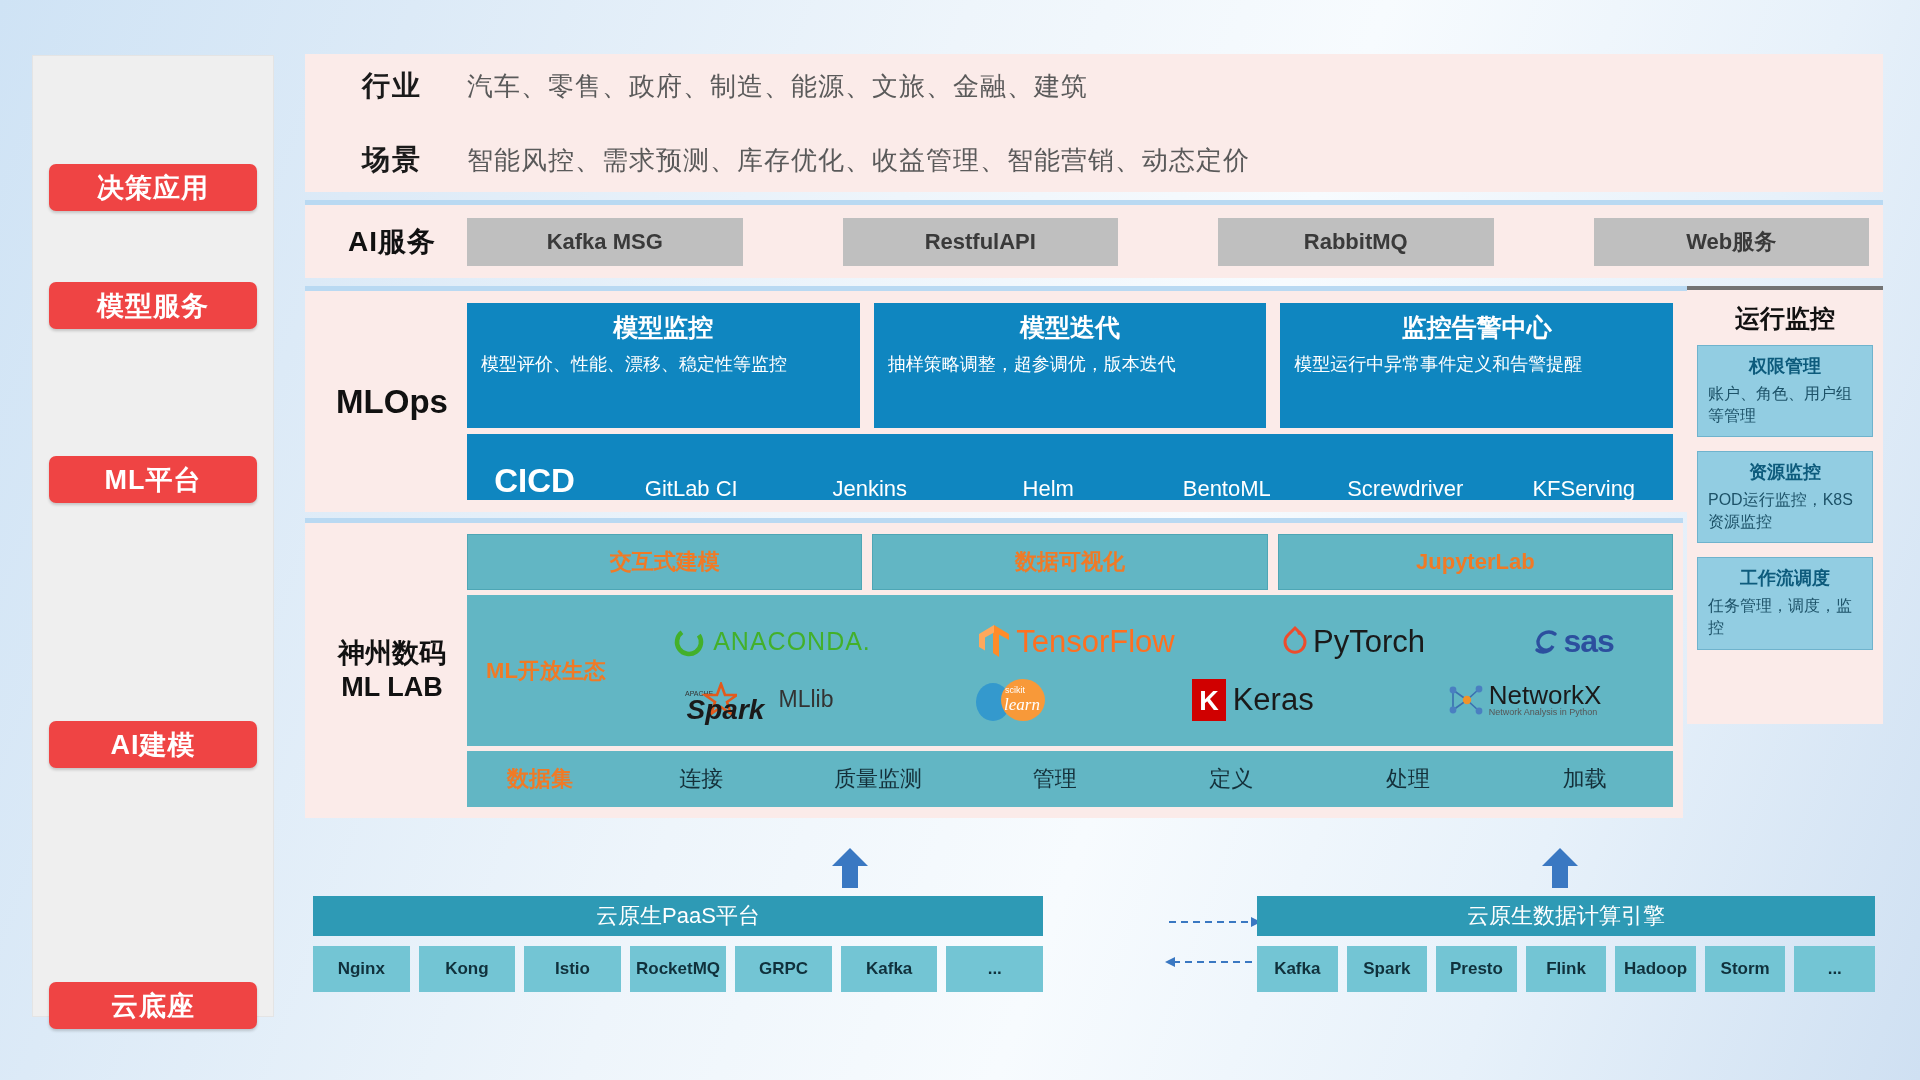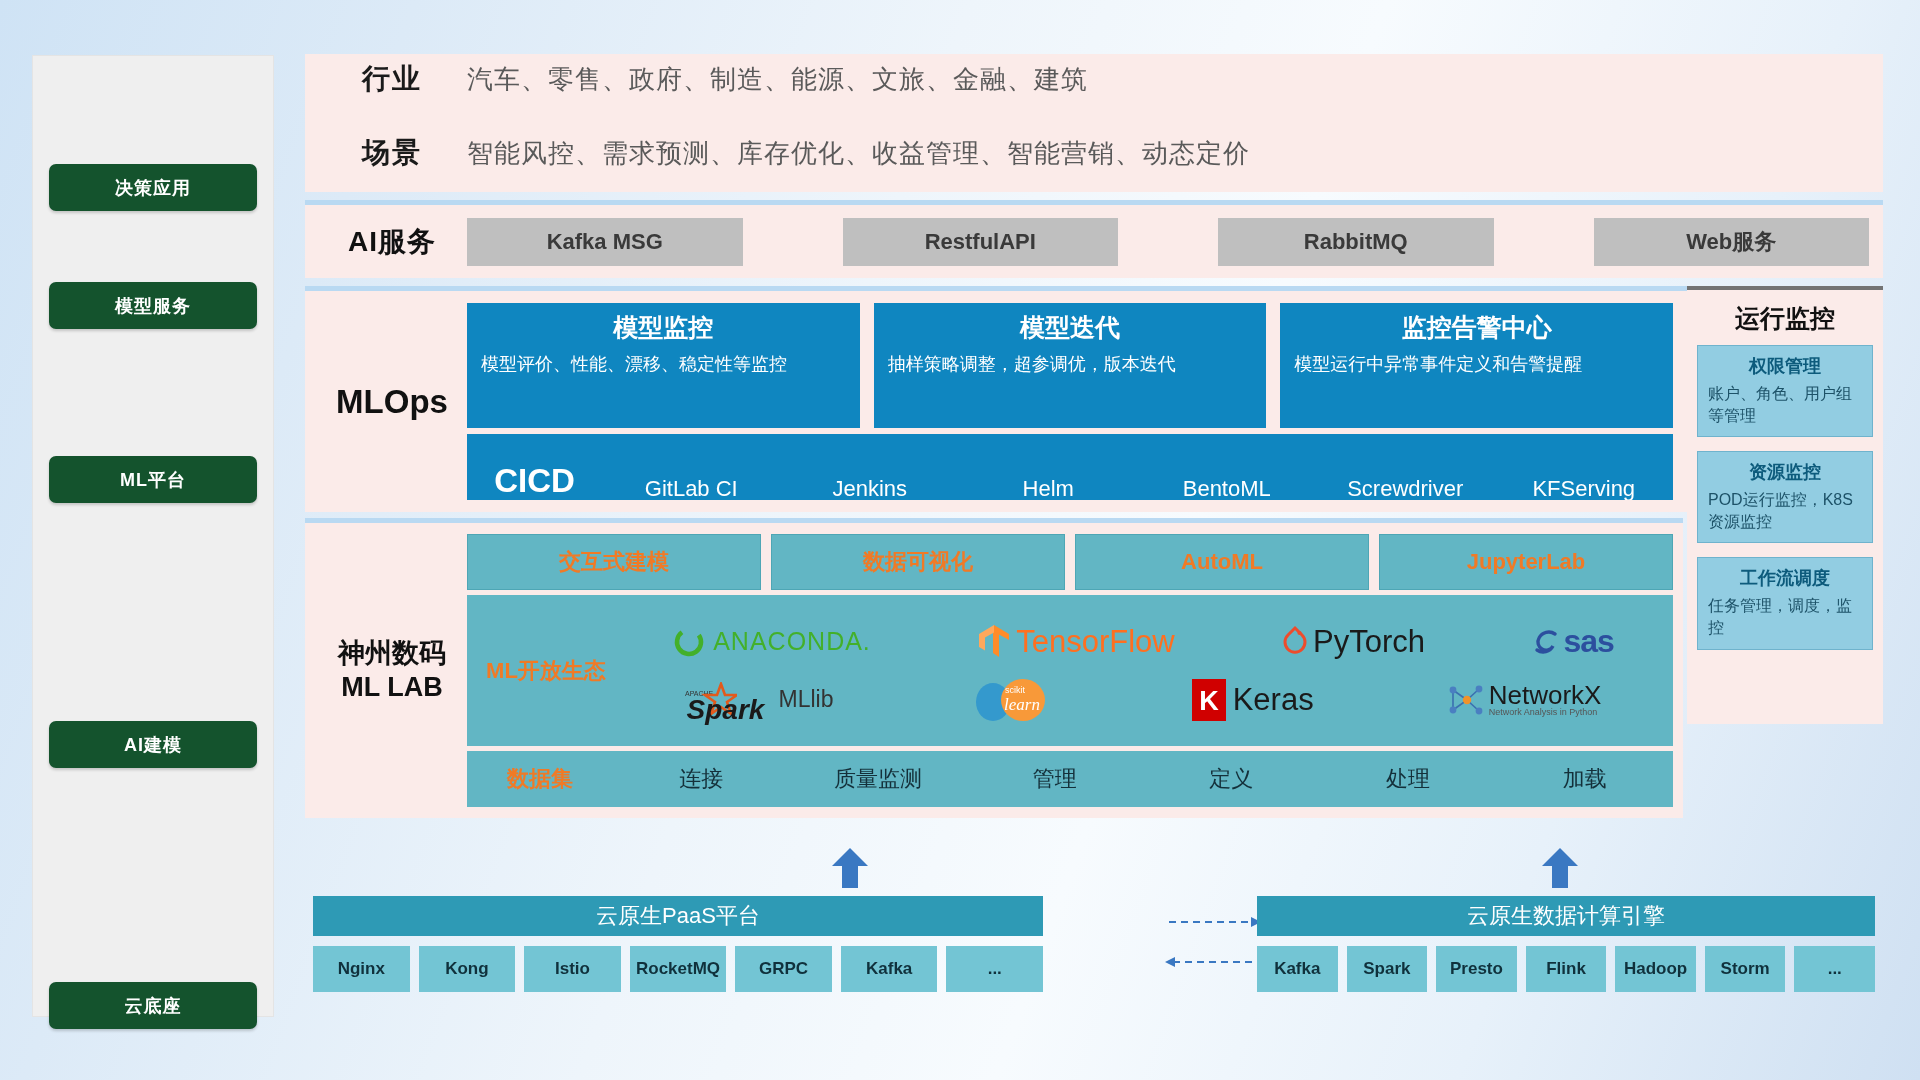--- a/index.html
+++ b/index.html
@@ -15,22 +15,22 @@
 
   
   #left-rail {
     position: absolute; left: 33px; top: 56px;
     width: 240px; height: 960px;
     background: #efefef;
     box-shadow: 0 0 0 1px #e4e4e4;
   }
   .rail-tag {
     position: absolute; left: 16px; width: 208px; height: 47px;
-    background: #14532d; border-radius: 7px;
-    color: #fff; font-weight: bold; font-size: 18px;
+    background: #ef4444; border-radius: 7px;
+    color: #fff; font-weight: bold; font-size: 27px;
     display: flex; align-items: center; justify-content: center;
     letter-spacing: 1px;
     box-shadow: 0 2px 3px rgba(0,0,0,.18);
   }
   #rail-0 { top: 108px; }
   #rail-1 { top: 226px; }
   #rail-2 { top: 400px; }
   #rail-3 { top: 665px; }
   #rail-4 { top: 926px; }
 
@@ -38,21 +38,21 @@
   #main-col { position: absolute; left: 305px; top: 0; width: 1578px; height: 1080px; }
 
   .band {
     position: absolute; left: 0; width: 1578px;
     background: #fbebe9;
     border-top: 5px solid #b9d9f2;
   }
 
   
   #band-apps { top: 54px; height: 138px; border-top: none; }
-  #band-apps .inner { display: flex; flex-direction: column; justify-content: flex-start; height: 100%; padding-left: 12px; gap: 24px;}
+  #band-apps .inner { display: flex; flex-direction: column; justify-content: center; height: 100%; padding-left: 12px; gap: 24px;}
   .app-row { display: flex; align-items: center; height: 50px; }
   .app-label {
     width: 150px; font-size: 28px; font-weight: bold; color: #1a1a1a;
     text-align: center; letter-spacing: 2px;
   }
   .app-text { font-size: 26px; color: #5a5a5a; letter-spacing: 1px; }
 
   
   #band-ai { top: 200px; height: 78px; }
   #band-ai .inner { display: flex; align-items: center; height: 100%; padding: 0 14px 0 12px; }
@@ -247,21 +247,20 @@
   <div class="band" id="band-lab">
     <div class="inner">
       <div id="lab-label">
         <div>神州数码</div>
         <div>ML LAB</div>
       </div>
       <div id="lab-stack">
         <div id="lab-tools">
           <div class="lab-tool">交互式建模</div>
           <div class="lab-tool">数据可视化</div>
-          <div class="lab-tool">AutoML</div>
           <div class="lab-tool">JupyterLab</div>
         </div>
 
         <div id="lab-eco">
           <div id="eco-label">ML开放生态</div>
           <div id="eco-logos">
 
             <div class="logo-row">
               <div style="display:flex;align-items:center;gap:7px;">
                 <svg width="34" height="34" viewBox="0 0 34 34">

